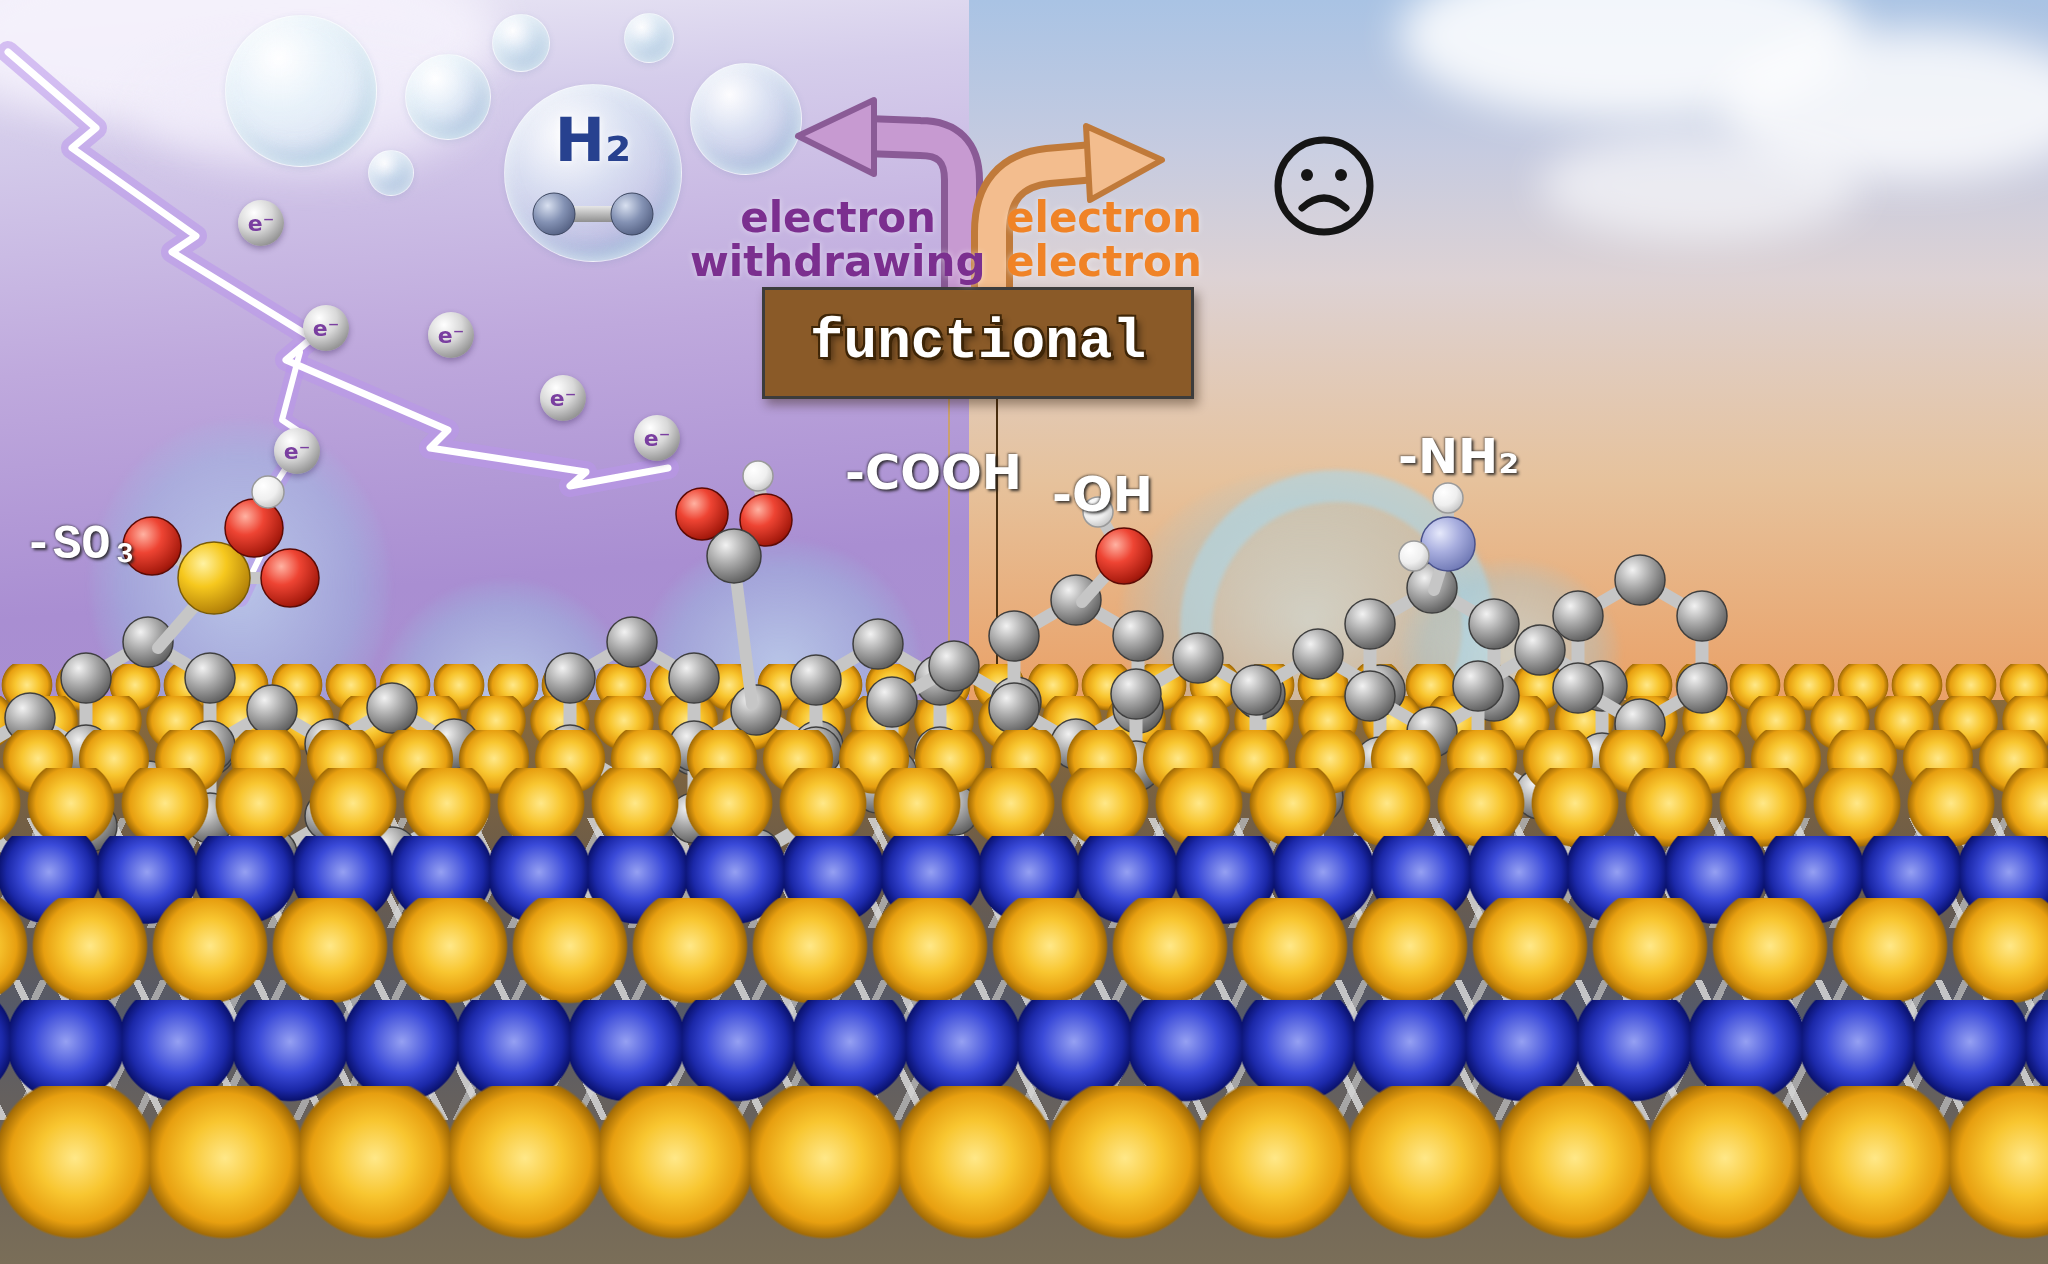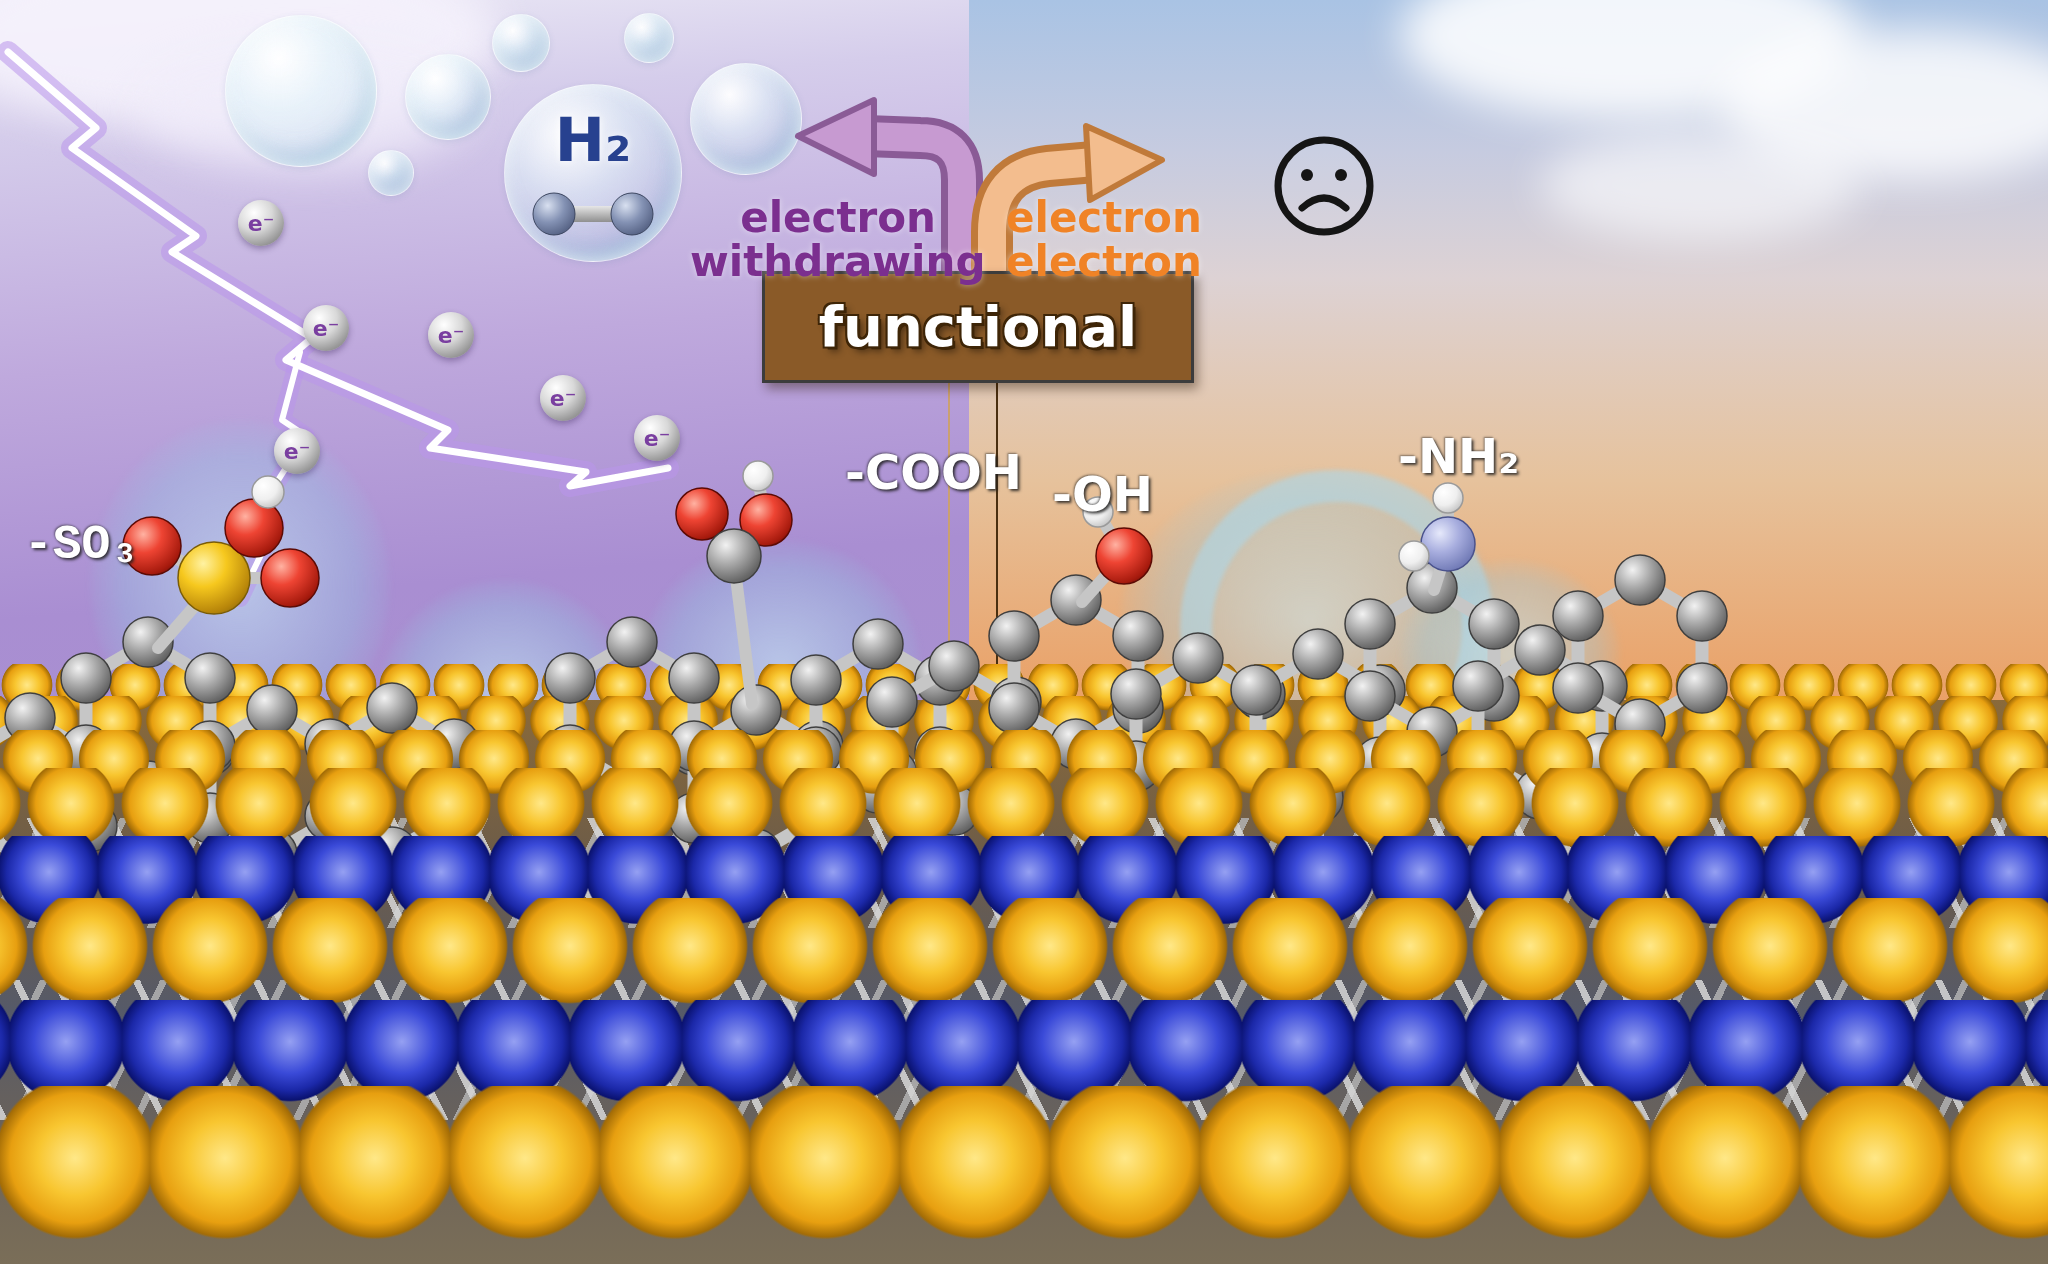--- a/index.html
+++ b/index.html
@@ -159,21 +159,21 @@
 
   <div class="abs arrow-label withdraw" style="left:690px;top:196px;width:246px;">
     <div>electron</div>
     <div>withdrawing</div>
   </div>
   <div class="abs arrow-label donate" style="left:1006px;top:196px;width:240px;">
     <div>electron</div>
     <div>electron</div>
   </div>
 
-  <div class="abs sign" style="left:762px;top:271px;">
+  <div class="abs sign" style="left:762px;top:287px;font-family:Liberation Mono, monospace;">
     <div class="sign-line">functional</div>
   </div>
 
   <svg class="abs" style="left:1268px;top:130px;z-index:9;" width="112" height="112" viewBox="0 0 112 112">
     <circle cx="56" cy="56" r="46" fill="rgba(255,255,255,.08)" stroke="#151515" stroke-width="7"></circle>
     <circle cx="39" cy="45" r="6" fill="#151515"></circle>
     <circle cx="73" cy="45" r="6" fill="#151515"></circle>
     <path d="M34 78 Q56 58 78 78" fill="none" stroke="#151515" stroke-width="7" stroke-linecap="round"></path>
   </svg>
 

